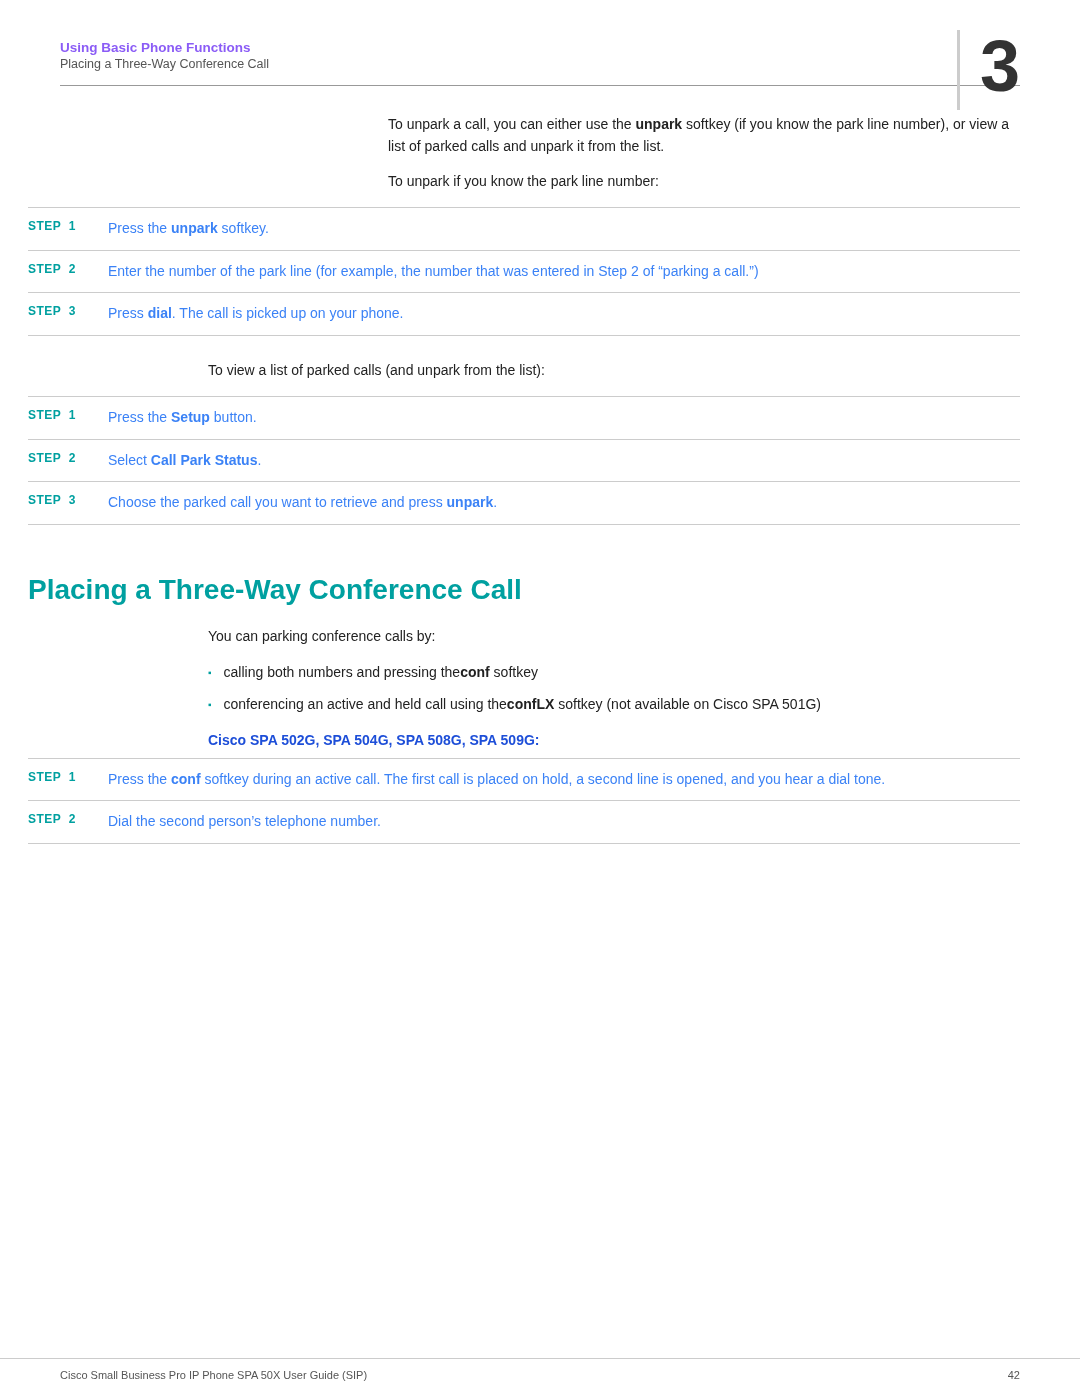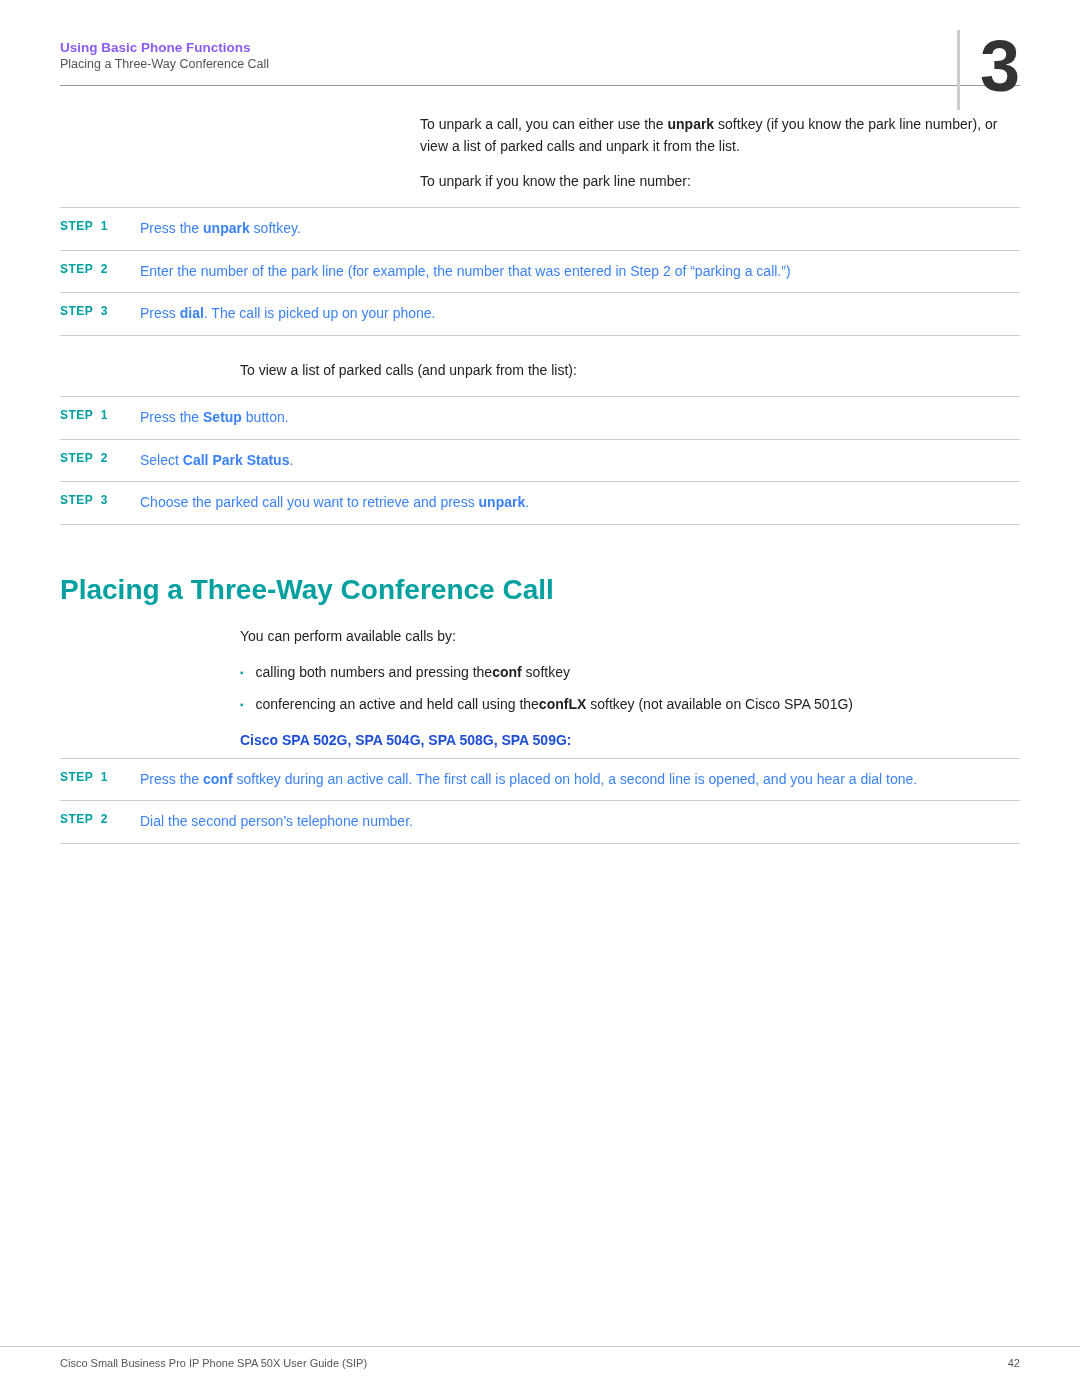--- a/index.html
+++ b/index.html
@@ -61,21 +61,21 @@
     }
 
     .header-divider {
       border: none;
       border-top: 1.5px solid #999;
       margin: 14px 60px 0 60px;
     }
 
     
     .content {
-      padding: 28px 60px 0 60px;
+      padding: 28px 60px 0 28px;
     }
 
     .intro-text {
       margin-left: 180px;
       margin-bottom: 14px;
       font-size: 14px;
       line-height: 1.55;
       color: #222;
     }
 
@@ -165,21 +165,21 @@
     }
 
     
     .indented {
       margin-left: 180px;
     }
 
     
     .page-footer {
       position: absolute;
-      bottom: 28px;
+      bottom: 16px;
       left: 0;
       right: 0;
       display: flex;
       justify-content: space-between;
       align-items: center;
       padding: 0 60px;
       border-top: 1px solid #ccc;
       padding-top: 10px;
     }
 
@@ -255,21 +255,21 @@
       <div class="step-row">
         <span class="step-label">STEP &nbsp;3</span>
         <span class="step-content">Choose the parked call you want to retrieve and press <strong>unpark</strong>.</span>
       </div>
 
     </div>
 
     <h2 class="section-heading">Placing a Three-Way Conference Call</h2>
 
     <div class="indented">
-      <p class="intro-text" style="margin-left:0; margin-bottom:14px;">You can perform available calls by:</p>
+      <p class="intro-text" style="margin-left:0; margin-bottom:14px;">You can parking conference calls by:</p>
 
       <ul class="bullet-list">
         <li>calling both numbers and pressing the <strong>conf</strong>&nbsp;softkey</li>
         <li>conferencing an active and held call using the <strong>confLX</strong>&nbsp;softkey (not available on Cisco SPA 501G)</li>
       </ul>
 
       <p class="cisco-label">Cisco SPA 502G, SPA 504G, SPA 508G, SPA 509G:</p>
     </div>
 
     <div class="steps-section">

